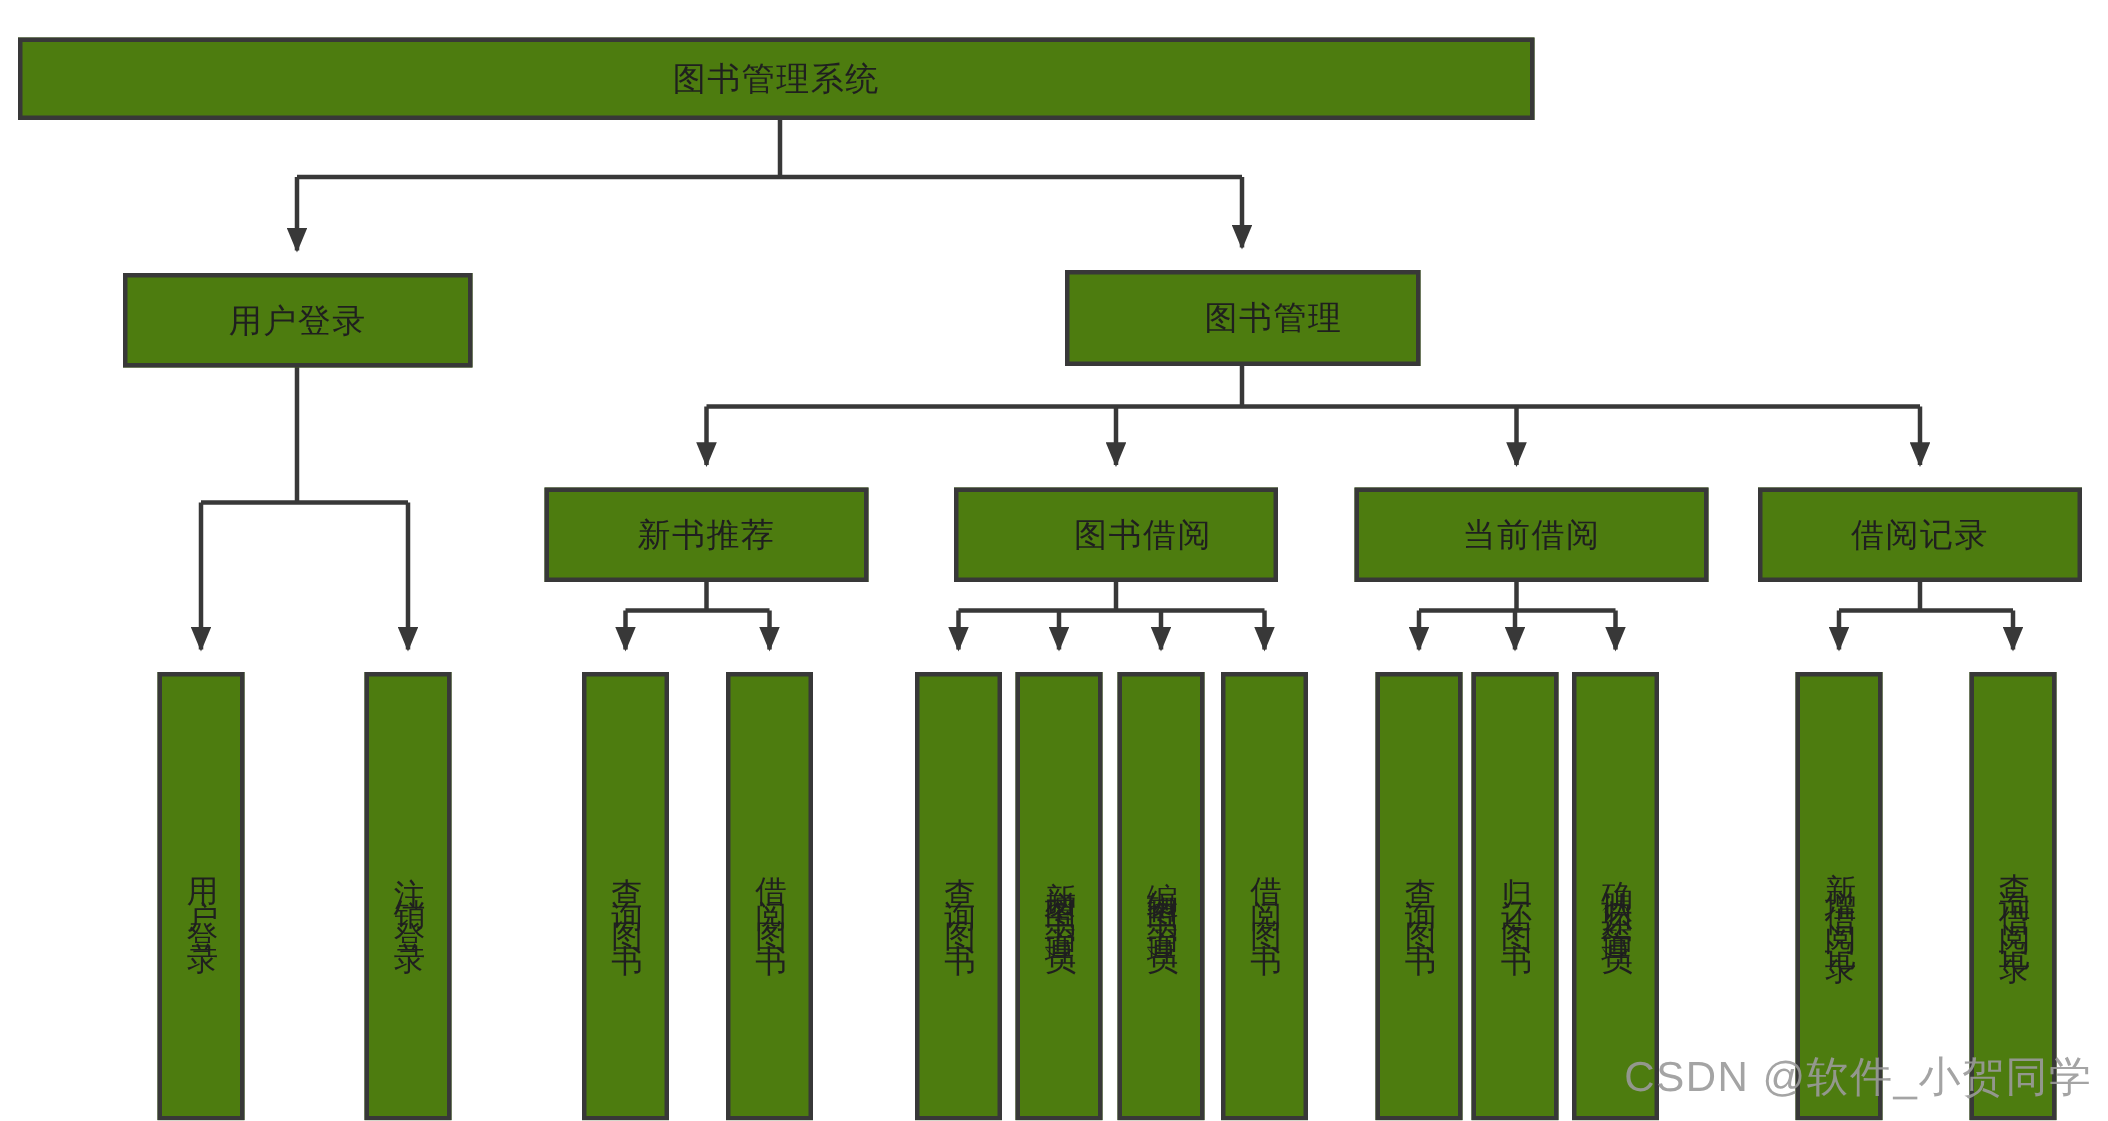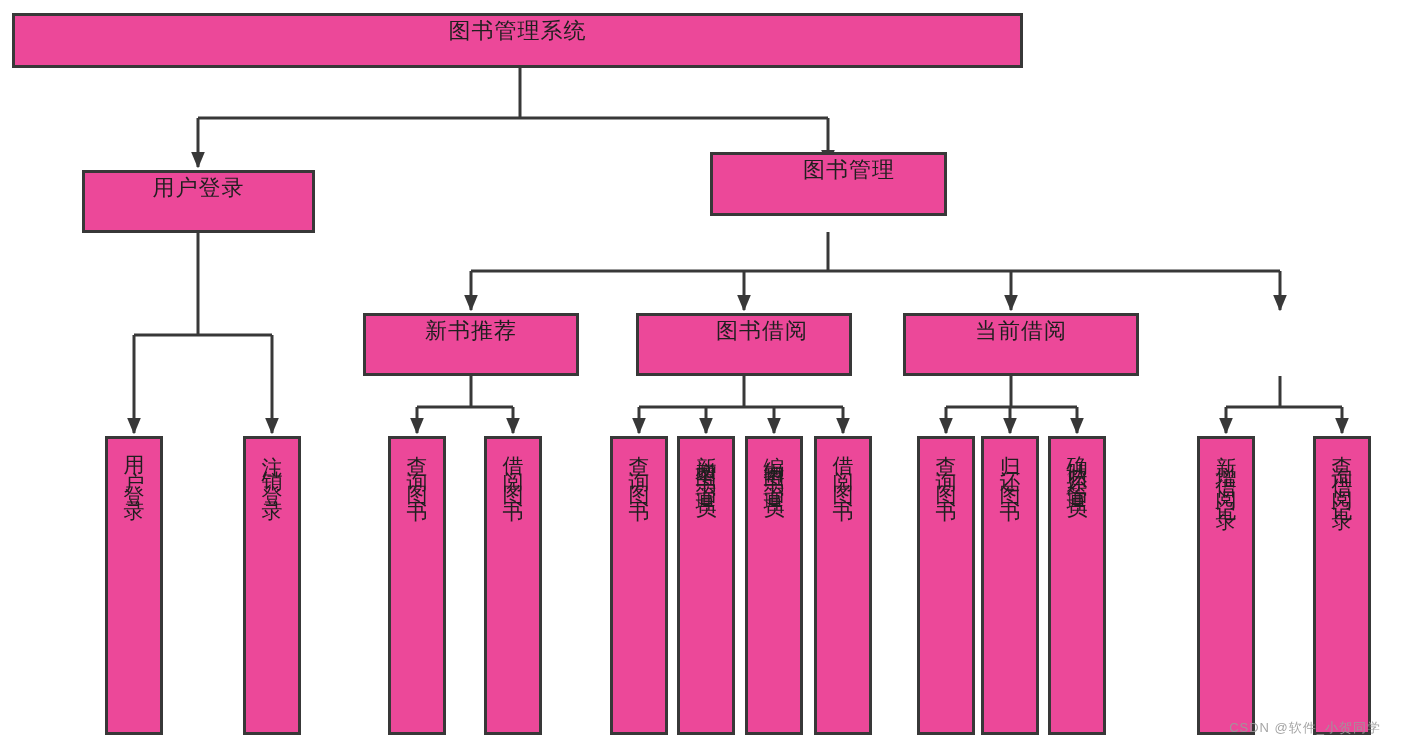--- a/index.html
+++ b/index.html
@@ -14,42 +14,44 @@
   .wires {
     position: absolute;
     left: 0; top: 0;
     width: 1405px; height: 747px;
     pointer-events: none;
   }
   .node {
     position: absolute;
     box-sizing: border-box;
     border: 3px solid var(--line, #383838);
-    background: #ec4899;
+    background: #4d7c0f;
     display: flex;
+    align-items: center;
     justify-content: center;
     color: var(--text, #1f1f1f);
     font-size: 22px;
     letter-spacing: 1px;
+    margin-top: 12px;
   }
   .node.leaf { width: 58px; top: 436px; height: 299px; }
   .vtext {
     writing-mode: vertical-rl;
     text-orientation: mixed;
     white-space: nowrap;
     font-size: 21px;
   }
   .v4 .vtext { letter-spacing: 15px; }
   .v6 .vtext { letter-spacing: 11px; }
   .v9 .vtext { letter-spacing: 6px; }
   .watermark {
     position: absolute;
-    right: 24px;
+    right: 10px;
     bottom: 10px;
-    font-size: 13px;
+    font-size: 28px;
     color: var(--wm, #9b9b9b);
     letter-spacing: 1px;
     z-index: 5;
     opacity: 0.9;
   }
 </style>
 </head>
 <body>
 
 <div class="canvas">
@@ -104,32 +106,35 @@
     </g>
   </svg>
 
   <div class="node" style="left:12px; top:13px; width:1011px; height:55px;">
     <span>图书管理系统</span>
   </div>
 
   <div class="node" style="left:82px; top:170px; width:233px; height:63px;">
     <span>用户登录</span>
   </div>
-  <div class="node" style="left:710px; top:152px; width:237px; height:64px;padding-left:41px;">
+  <div class="node" style="left:710px; top:168px; width:237px; height:64px;padding-left:41px;">
     <span>图书管理</span>
   </div>
 
   <div class="node" style="left:363px; top:313px; width:216px; height:63px;">
     <span>新书推荐</span>
   </div>
   <div class="node" style="left:636px; top:313px; width:216px; height:63px;padding-left:36px;">
     <span>图书借阅</span>
   </div>
   <div class="node" style="left:903px; top:313px; width:236px; height:63px;">
     <span>当前借阅</span>
+  </div>
+  <div class="node" style="left:1172px; top:313px; width:216px; height:63px;">
+    <span>借阅记录</span>
   </div>
 
   <div class="node leaf v4" style="left:105px;">
     <span class="vtext">用户登录</span>
   </div>
   <div class="node leaf v4" style="left:243px;">
     <span class="vtext">注销登录</span>
   </div>
 
   <div class="node leaf v4" style="left:388px;">

